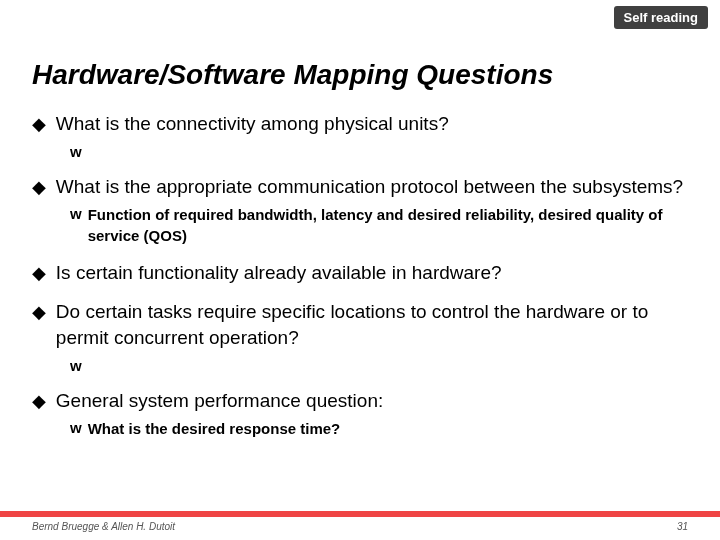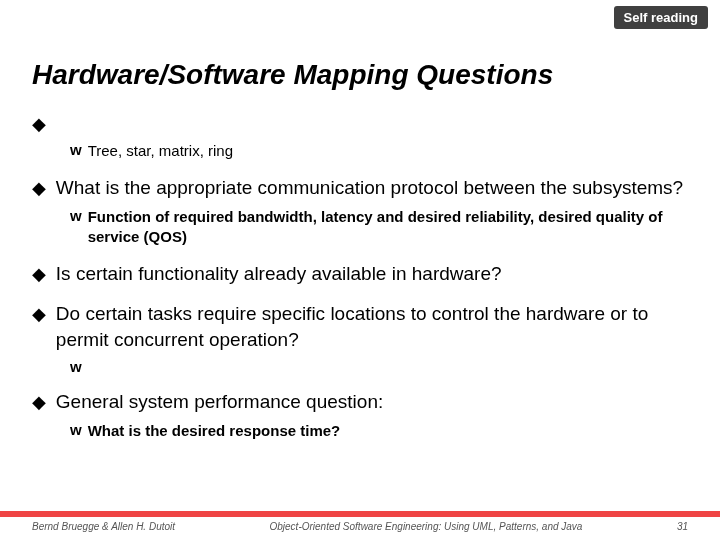--- a/index.html
+++ b/index.html
@@ -132,25 +132,25 @@
 <div class="content">
   <div class="page-title">
     <span>Hardware/Software Mapping Questions</span>
   </div>
 
   <div>
 
     <div class="bullet-section">
       <div class="main-bullet">
         <span class="bullet-diamond">◆</span>
-      </div>
-      <div class="sub-bullets">
-        <div class="sub-bullet">
-          <span class="sub-bullet-w">w</span>
-          <span class="sub-bullet-text">Tree, star, matrix, ring</span>
+        <span class="main-bullet-text">What is the connectivity among physical units?</span>
+      </div>
+      <div class="sub-bullets">
+        <div class="sub-bullet">
+          <span class="sub-bullet-w">w</span>
         </div>
       </div>
     </div>
 
     <div class="bullet-section">
       <div class="main-bullet">
         <span class="bullet-diamond">◆</span>
         <span class="main-bullet-text">What is the appropriate communication protocol between the subsystems?</span>
       </div>
       <div class="sub-bullets">
@@ -191,15 +191,14 @@
           <span class="sub-bullet-text bold">What is the desired response time?</span>
         </div>
       </div>
     </div>
 
   </div>
 </div>
 
 <div class="footer">
   <span class="footer-left">Bernd Bruegge &amp; Allen H. Dutoit</span>
-  <span class="footer-center">Object-Oriented Software Engineering: Using UML, Patterns, and Java</span>
   <span class="footer-right">31</span>
 </div>
 
 </body></html>

